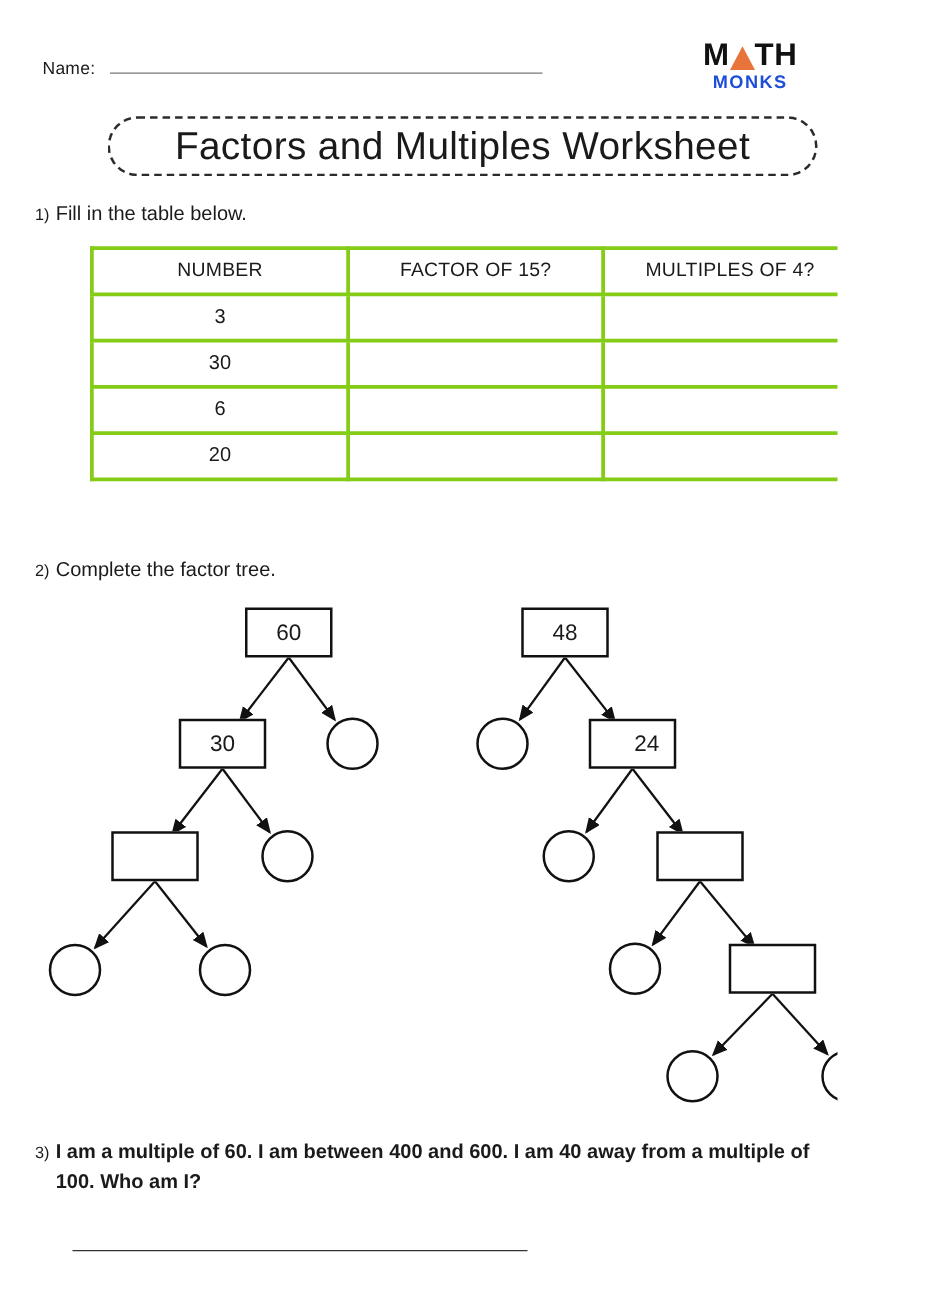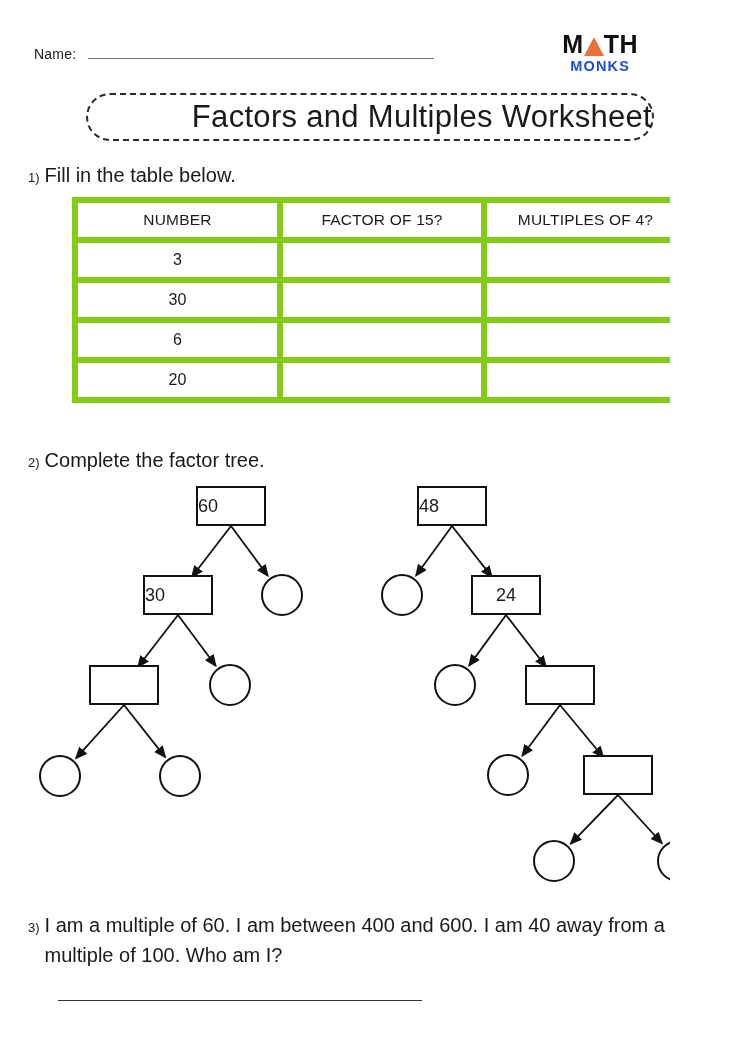--- a/index.html
+++ b/index.html
@@ -79,21 +79,21 @@
   .title-box {
     position: absolute;
     left: 86px;
     top: 93px;
     width: 568px;
     height: 48px;
     border: 2px dashed #2b2b2b;
     border-radius: 24px;
     display: flex;
     align-items: center;
-    justify-content: flex-end;
+    justify-content: center;
     box-sizing: border-box;
   }
   .title-text {
     font-size: 31px;
     font-weight: 400;
     letter-spacing: .3px;
     white-space: nowrap;
   }
 
   
@@ -102,38 +102,38 @@
     display: flex;
     align-items: baseline;
     font-size: 17px;
     line-height: 1.5;
   }
   .q-num {
     font-size: 13px;
     margin-right: 5px;
     white-space: nowrap;
   }
-  .q-text { font-size: 20px; }
+  .q-text { font-size: 16px; }
 
   #q1 { left: 28px; top: 160px; }
   #q2 { left: 28px; top: 445px; }
   #q3 { left: 28px; top: 910px; width: 640px; }
-  #q3 .q-text { display: block; }
+  #q3 .q-text { display: block; font-weight: bold; }
 
   
   .tbl {
     position: absolute;
     left: 72px;
     top: 197px;
     width: 612px;
     border-collapse: collapse;
     table-layout: fixed;
   }
   .tbl td, .tbl th {
-    border: 6px solid #84cc16;
+    border: 3px solid #84cc16;
     height: 34px;
     text-align: center;
     font-weight: normal;
     font-size: 16px;
     padding: 0;
   }
   .tbl th { font-size: 15.5px; letter-spacing: .2px; }
   .tbl col.c1 { width: 205px; }
   .tbl col.c2 { width: 204px; }
   .tbl col.c3 { width: 203px; }
@@ -146,21 +146,21 @@
     width: 742px;
     height: 430px;
   }
   .node {
     position: absolute;
     box-sizing: border-box;
     border: 2px solid #111;
     background: #fff;
     display: flex;
     align-items: center;
-    justify-content: flex-start;
+    justify-content: center;
     font-size: 18px;
     line-height: 1;
   }
   .node.box {
     width: 70px;
     height: 40px;
   }
   .node.circle {
     width: 42px;
     height: 42px;

